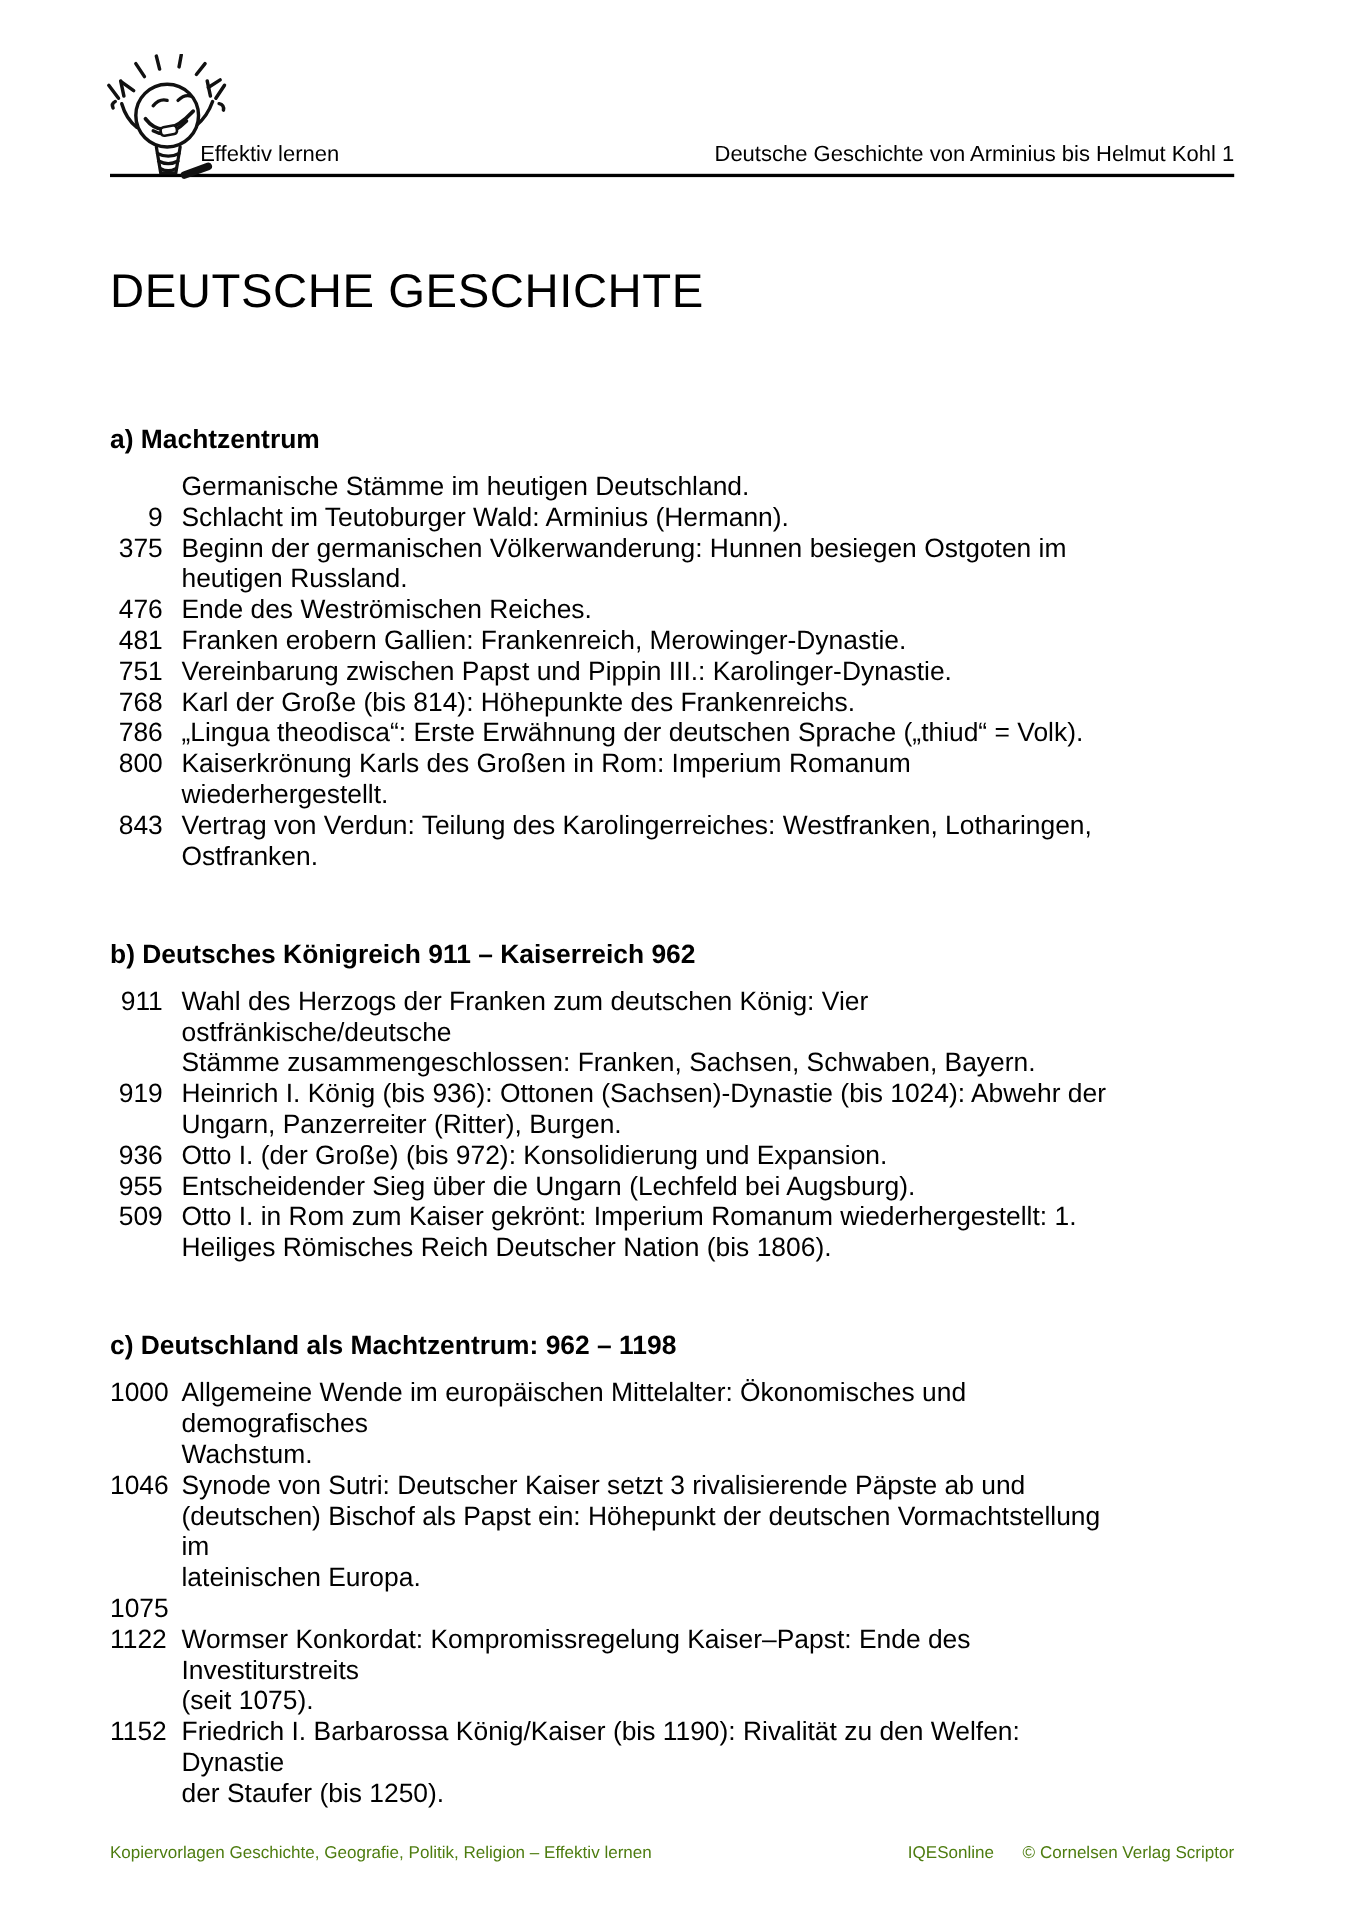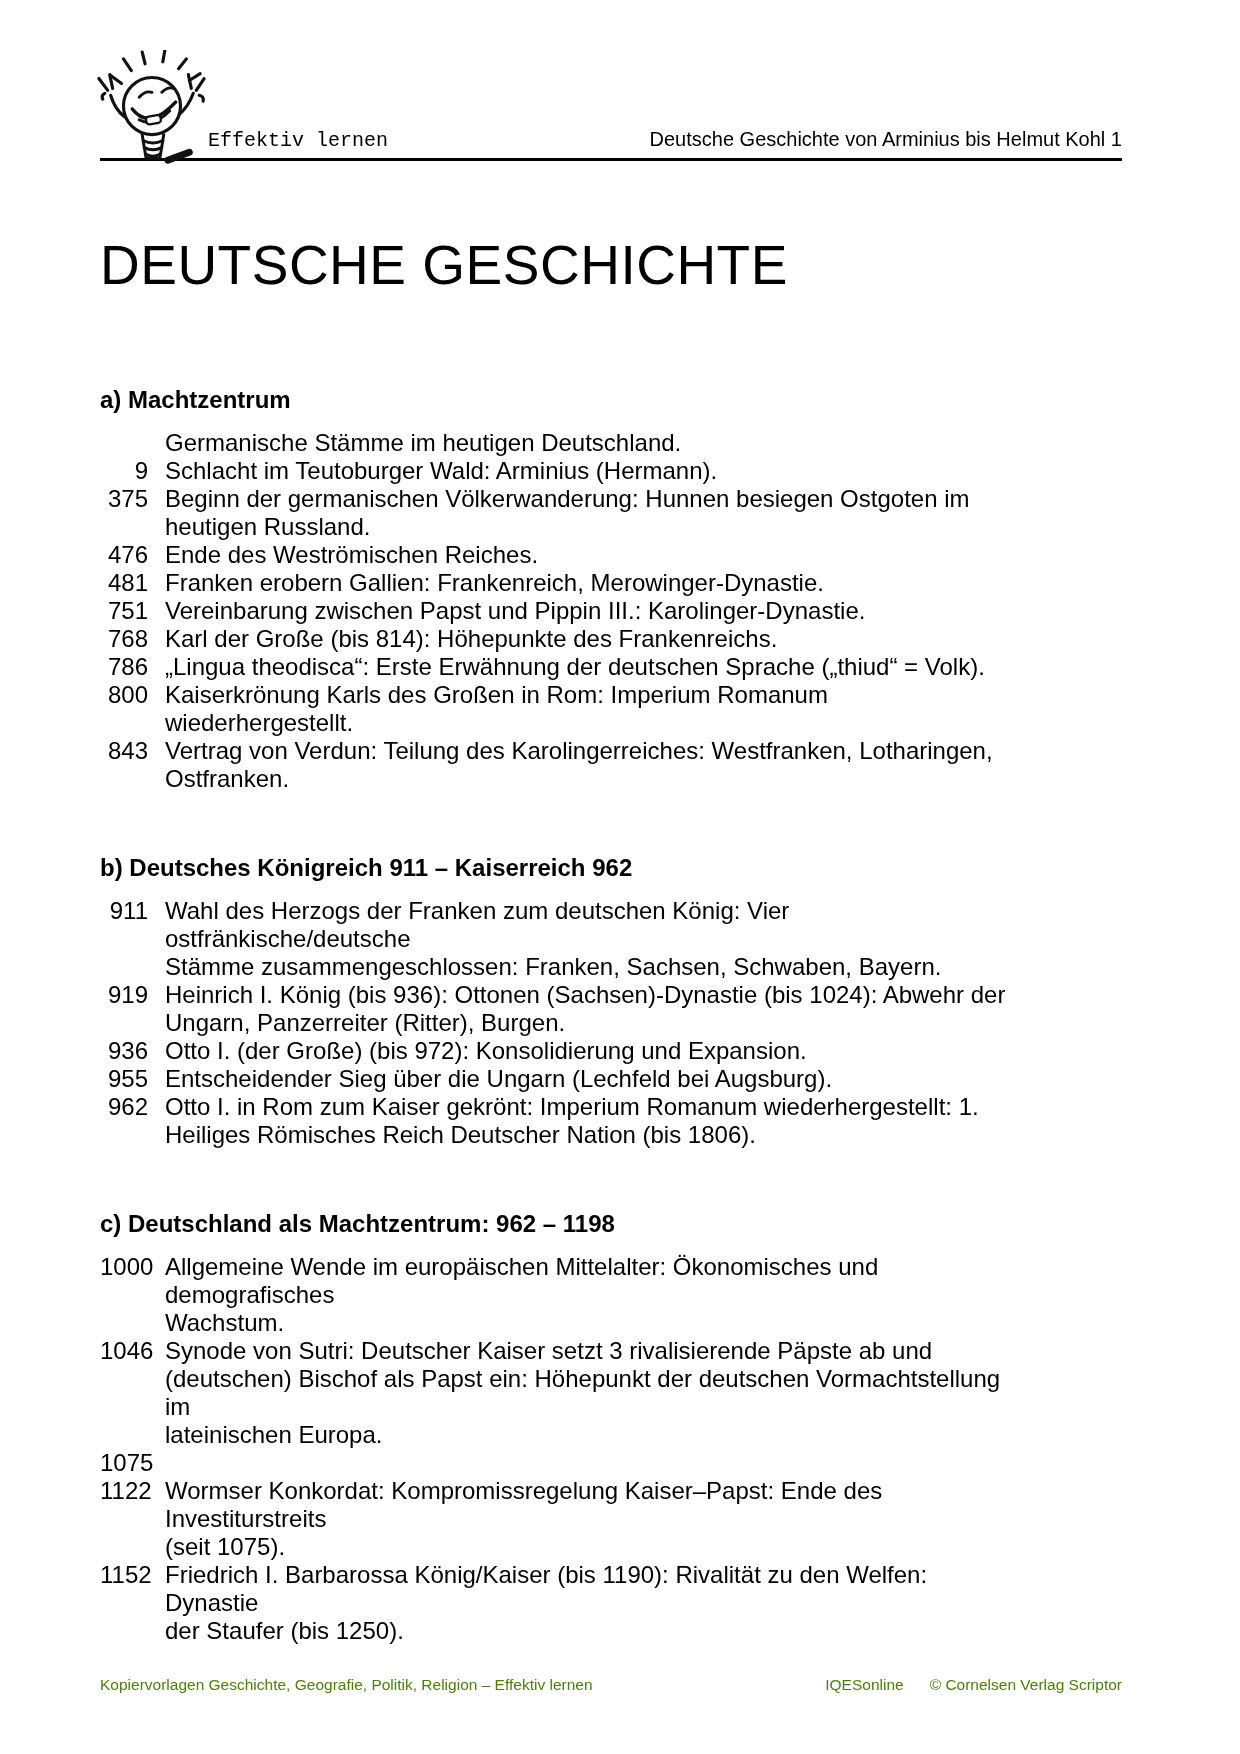--- a/index.html
+++ b/index.html
@@ -9,26 +9,26 @@
     font-family:"Liberation Sans","DejaVu Sans",sans-serif;
     overflow:hidden;
   }
   .page{margin:0 118px 0 100px;position:relative;}
   
   .header{position:relative;height:158px;border-bottom:3px solid #000;}
   .header-row{
     position:absolute;left:0;right:0;bottom:6px;
     display:flex;align-items:baseline;font-size:20px;
   }
-  .header-left{margin-left:108px;font-family:Liberation Mono, monospace;}
+  .header-left{margin-left:82px;}
   .header-right{margin-left:auto;}
   .mascot{position:absolute;left:-8px;bottom:-16px;z-index:2;}
   
   h1.doc-title{
-    font-size:55px;line-height:48px;font-weight:400;
+    font-size:43px;line-height:48px;font-weight:400;
     letter-spacing:0.5px;margin:80px 0 0 0;
   }
   
   h2.sec{
     font-size:24px;line-height:30px;font-weight:700;
     margin:60px 0 14px 0;
   }
   h2.sec.first{margin-top:96px;}
   .entries{font-size:24px;line-height:28px;}
   .entry{display:flex;align-items:flex-start;}
@@ -159,21 +159,21 @@
     </div>
     <div class="entry">
       <span class="entry-year">936</span>
       <span class="entry-text">Otto I. (der Große) (bis 972): Konsolidierung und Expansion.</span>
     </div>
     <div class="entry">
       <span class="entry-year">955</span>
       <span class="entry-text">Entscheidender Sieg über die Ungarn (Lechfeld bei Augsburg).</span>
     </div>
     <div class="entry">
-      <span class="entry-year">962</span>
+      <span class="entry-year">509</span>
       <span class="entry-text">Otto I. in Rom zum Kaiser gekrönt: Imperium Romanum wiederhergestellt: 1.
 Heiliges Römisches Reich Deutscher Nation (bis 1806).</span>
     </div>
   </div>
 
   <h2 class="sec">c) Deutschland als Machtzentrum: 962 – 1198</h2>
   <div class="entries">
     <div class="entry">
       <span class="entry-year">1000</span>
       <span class="entry-text">Allgemeine Wende im europäischen Mittelalter: Ökonomisches und demografisches

